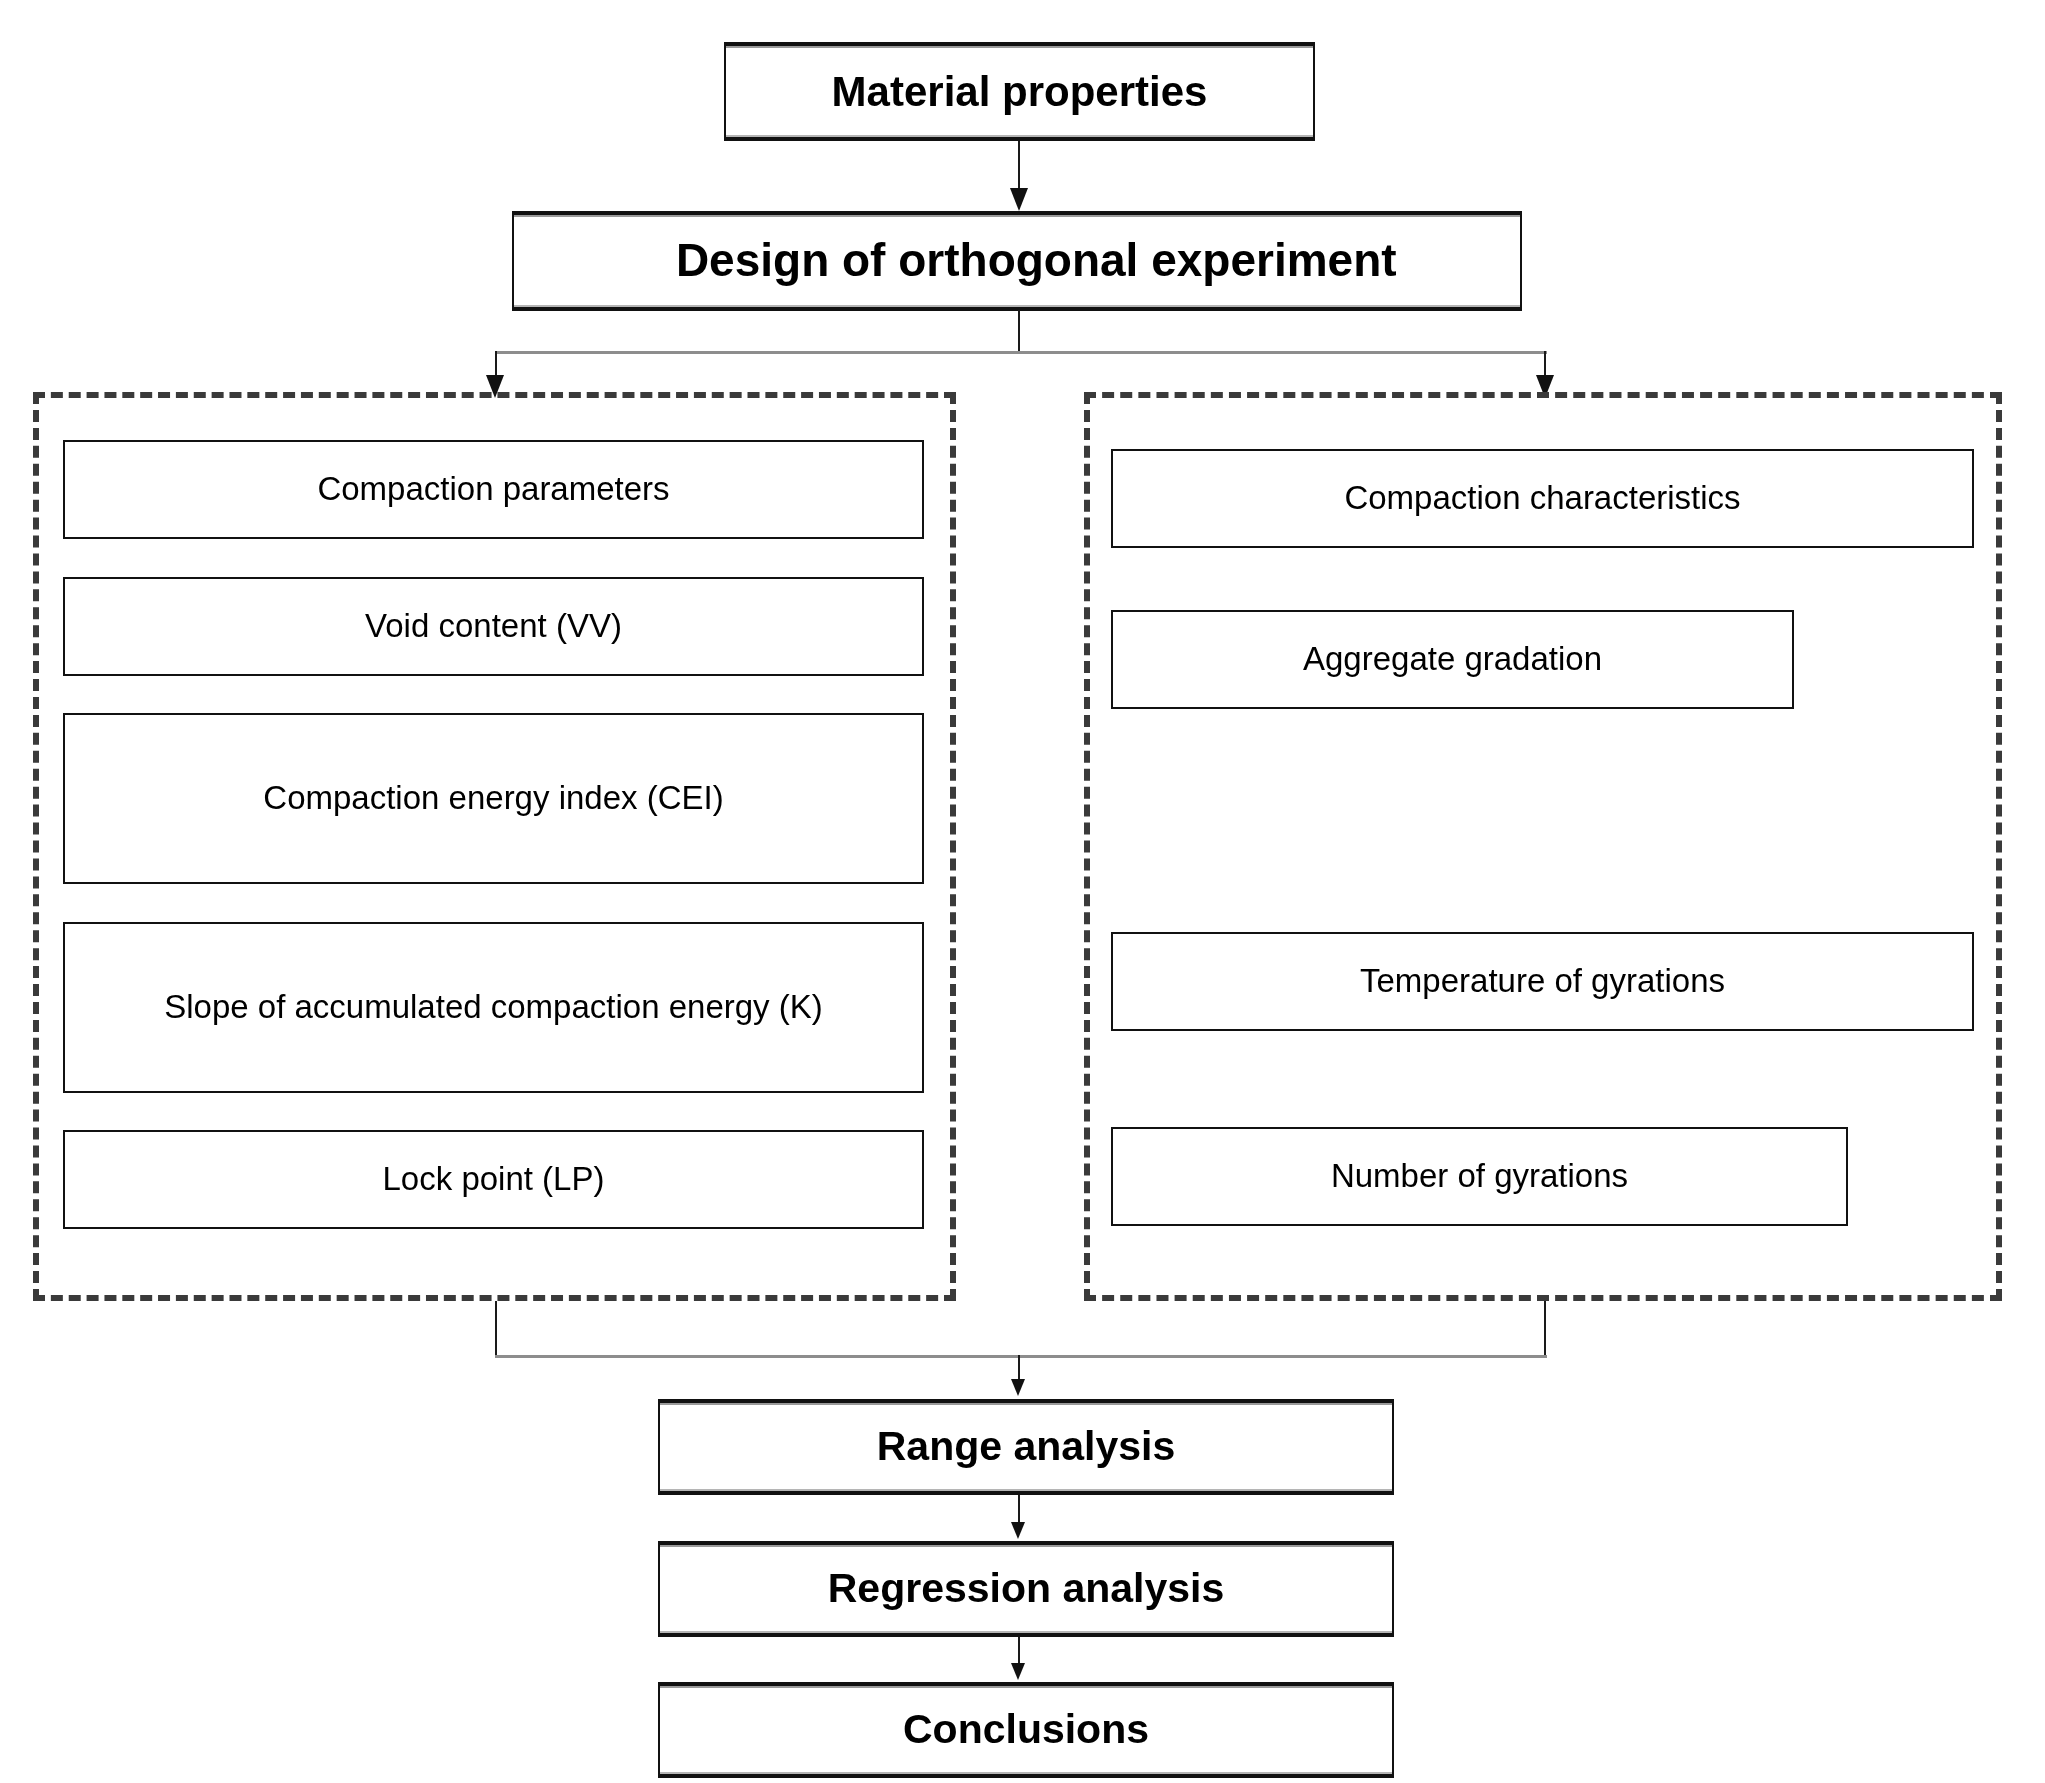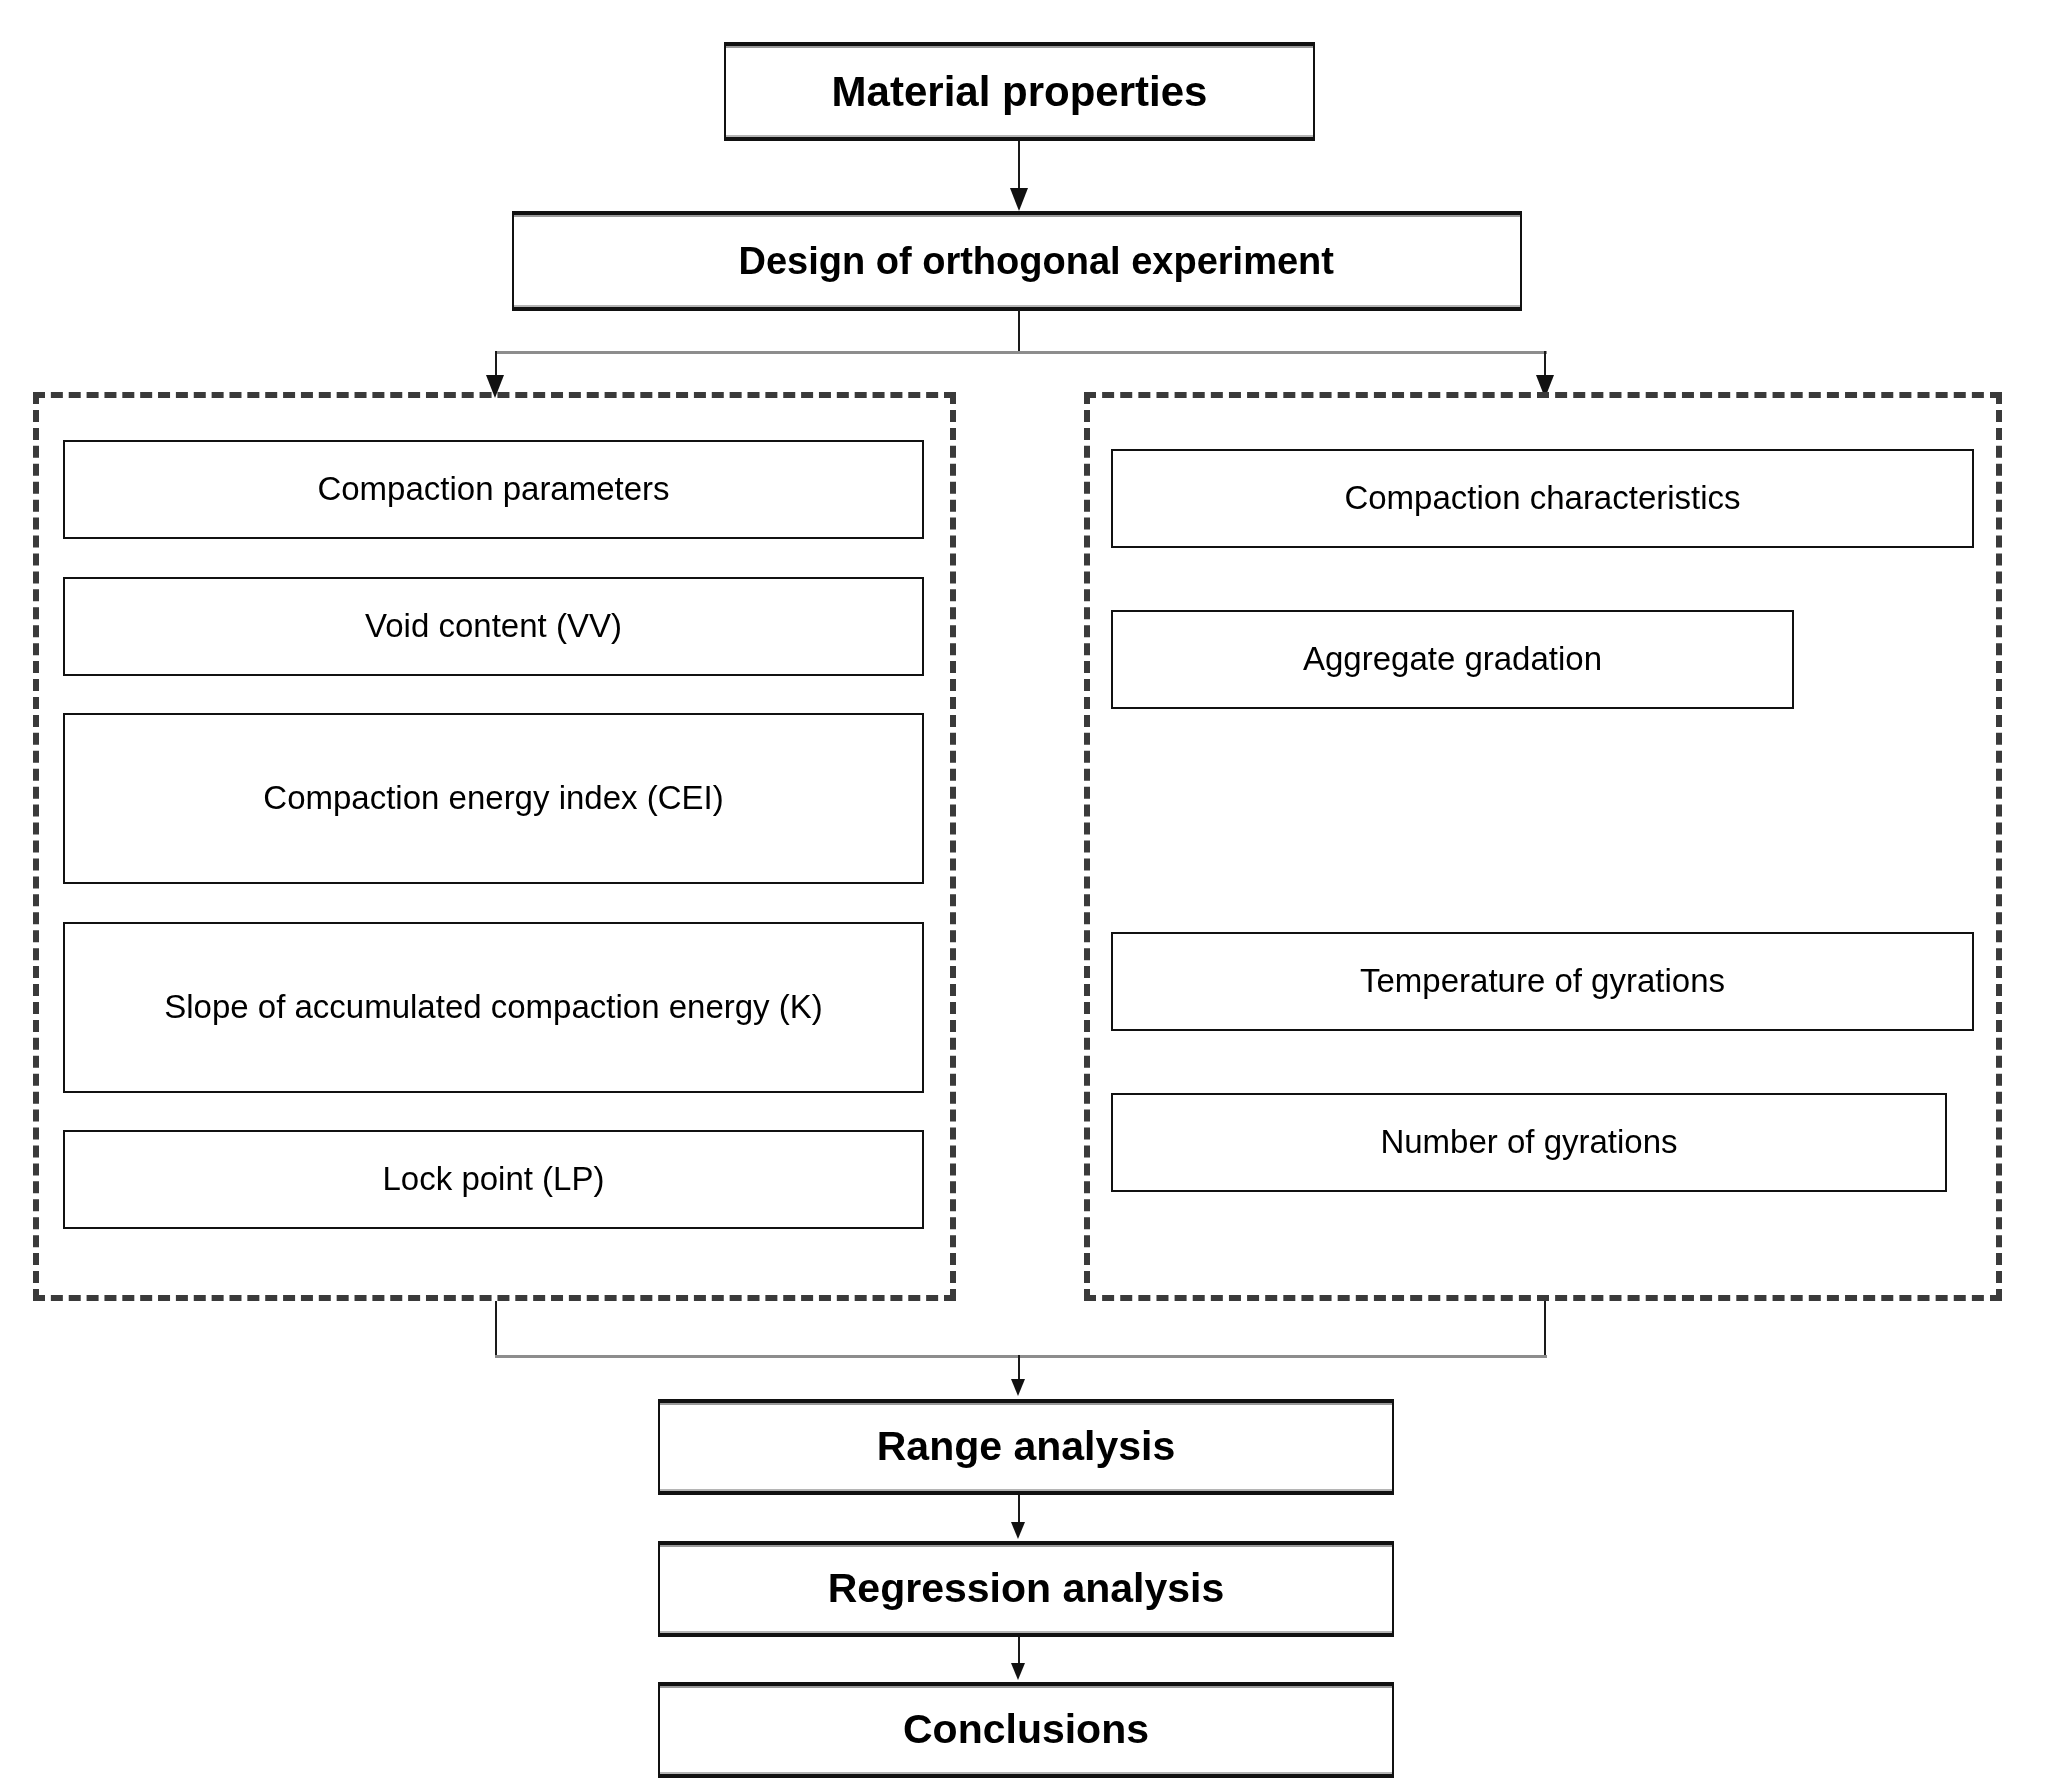--- a/index.html
+++ b/index.html
@@ -78,21 +78,21 @@
     border-top: 23px solid #111111;
   }
   .arrow-down.small {
     border-left-width: 7.5px;
     border-right-width: 7.5px;
     border-top-width: 17.7px;
   }
 
   
   .fs-top    { font-size: 42px; }
-  .fs-design { font-size: 38px; padding-left: 48px; }
+  .fs-design { font-size: 46px; padding-left: 48px; }
   .fs-inner  { font-size: 33px; }
   .fs-bottom { font-size: 41px; }
 </style>
 </head>
 <body>
 
 <div id="canvas">
 
   <div class="node shadowed fs-top" style="left:724px; top:42px; width:591px; height:99px;">
     <span>Material properties</span>
@@ -134,21 +134,21 @@
 
   <div class="node inner fs-inner" style="left:1111px; top:449px; width:863px; height:99px;">
     <span>Compaction characteristics</span>
   </div>
   <div class="node inner fs-inner" style="left:1111px; top:610px; width:683px; height:99px;">
     <span>Aggregate gradation</span>
   </div>
   <div class="node inner fs-inner" style="left:1111px; top:932px; width:863px; height:99px;">
     <span>Temperature of gyrations</span>
   </div>
-  <div class="node inner fs-inner" style="left:1111px; top:1093px; width:836px; height:99px;">
+  <div class="node inner fs-inner" style="left:1111px; top:1127px; width:737px; height:99px;">
     <span>Number of gyrations</span>
   </div>
 
   <div class="vline" style="left:495px; top:1301px; height:56px;"></div>
   <div class="vline" style="left:1544px; top:1301px; height:56px;"></div>
   <div class="hline" style="left:495px; top:1355px; width:1052px;"></div>
   <div class="vline" style="left:1018px; top:1355px; height:31px;"></div>
   <div class="arrow-down small" style="left:1011px; top:1379px;"></div>
 
   <div class="node shadowed fs-bottom" style="left:658px; top:1399px; width:736px; height:96px;">

